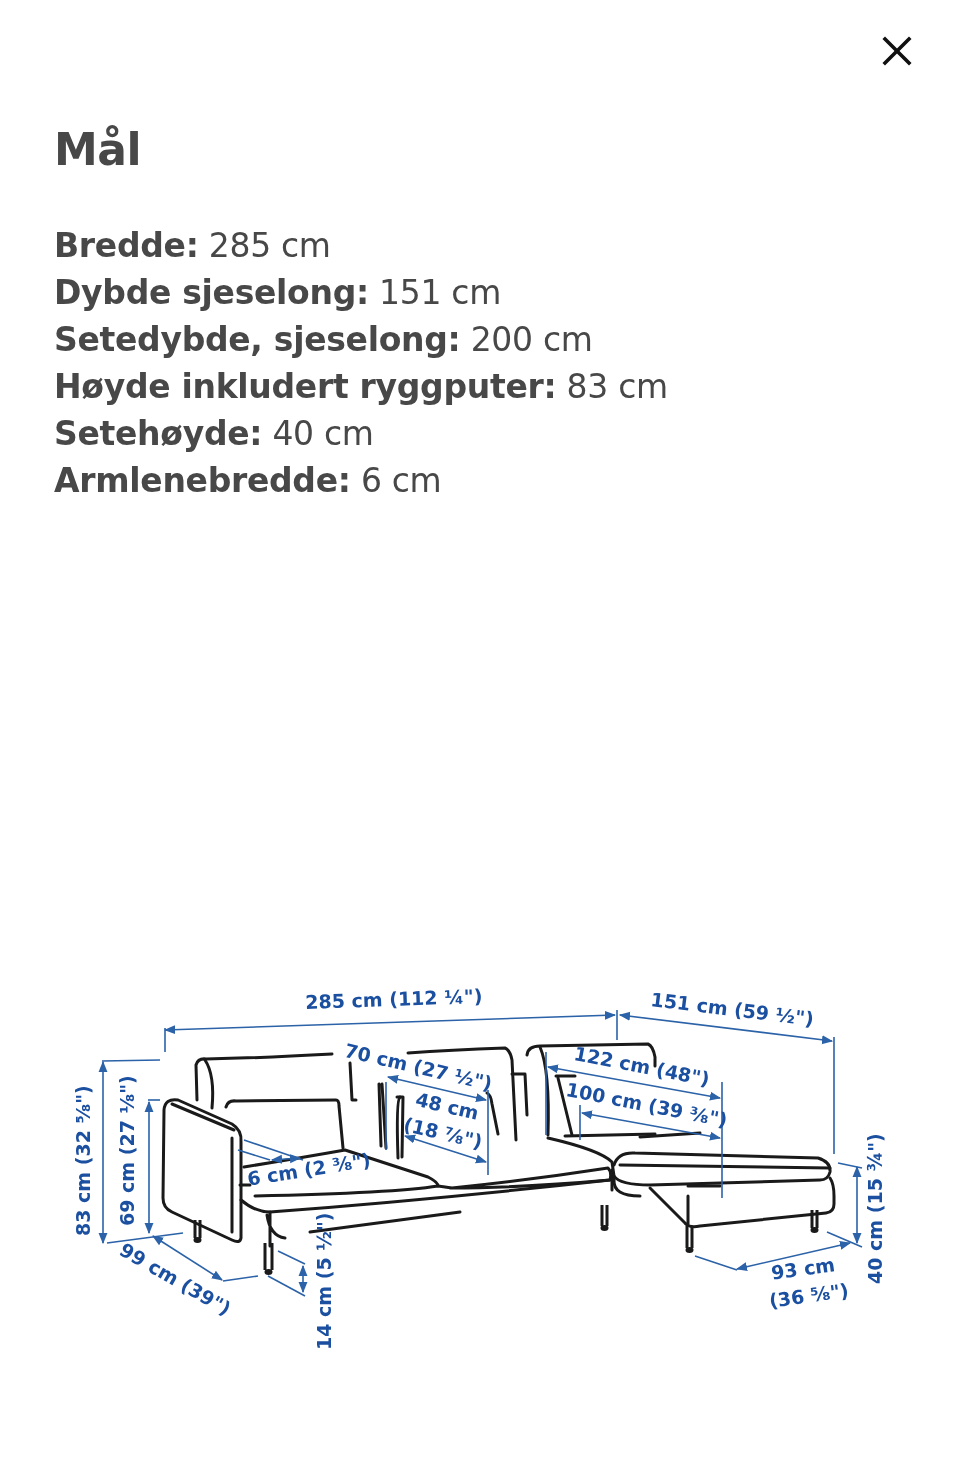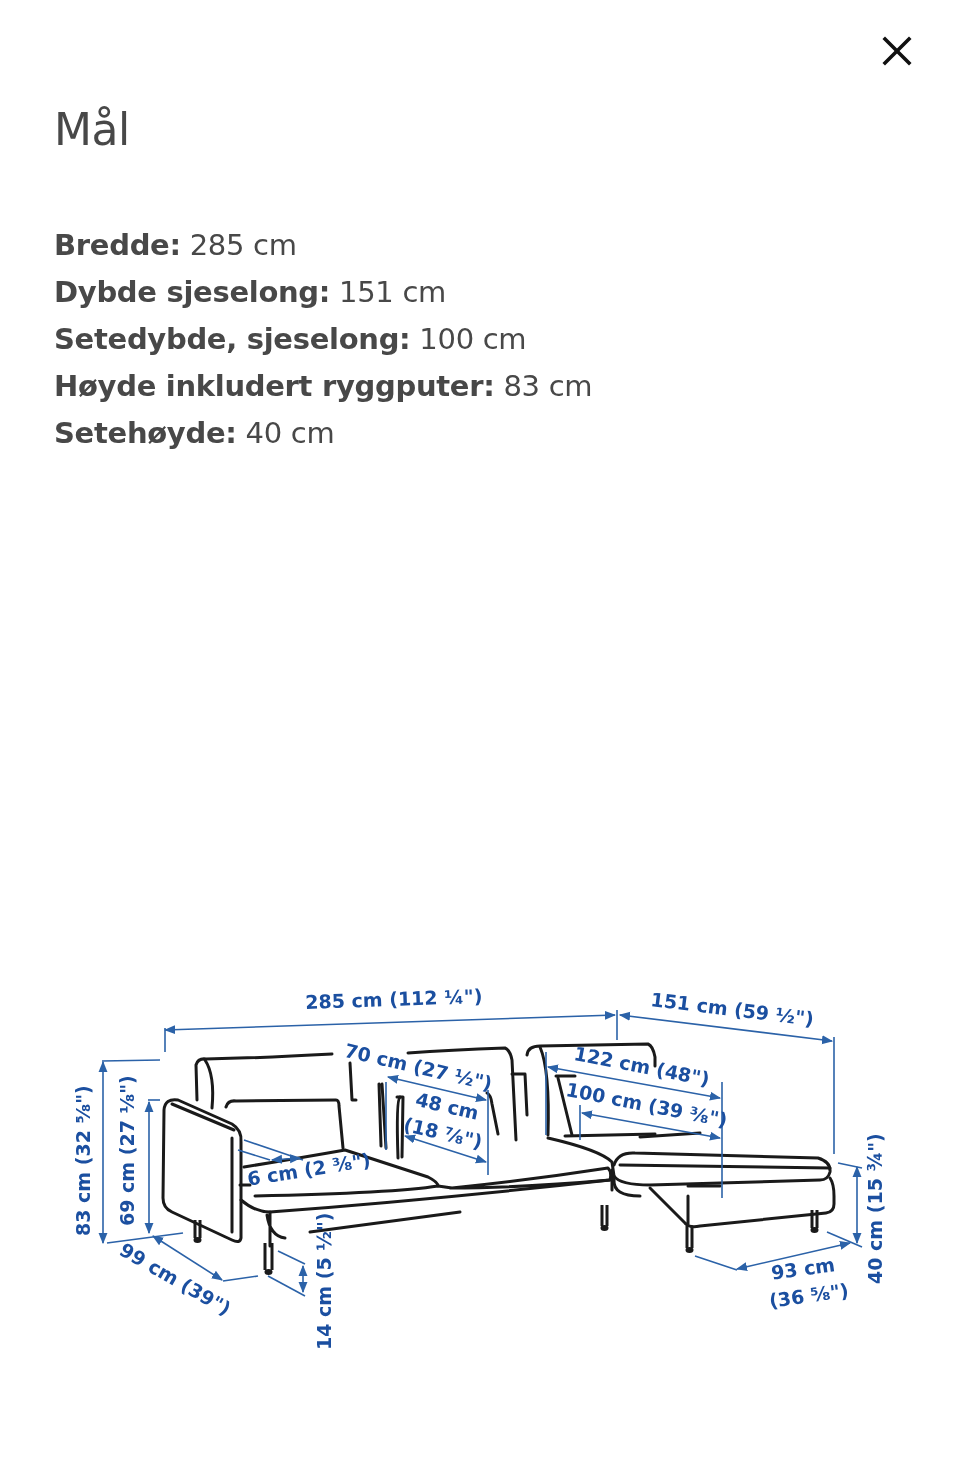--- a/index.html
+++ b/index.html
@@ -1,23 +1,23 @@
 <!DOCTYPE html>
 <html><head>
 <meta charset="utf-8">
 <style>
   html, body { margin: 0; padding: 0; background: #ffffff; }
   body { width: 960px; height: 1480px; position: relative; overflow: hidden;
          font-family: "DejaVu Sans", "Liberation Sans", sans-serif; color: #484848; }
   .close-btn { position: absolute; left: 872px; top: 28px; width: 50px; height: 46px;
                display: flex; align-items: center; justify-content: center; cursor: pointer; }
-  .page-title { position: absolute; left: 54px; top: 104px; margin: 0;
-                font-size: 44px; font-weight: normal; color: #484848; letter-spacing: -0.5px; }
+  .page-title { position: absolute; left: 54px; top: 124px; margin: 0;
+                font-size: 44px; font-weight: bold; color: #484848; letter-spacing: -0.5px; }
   .spec-list { position: absolute; left: 54px; top: 222px; margin: 0; padding: 0; list-style: none; }
-  .spec-row { font-size: 29px; line-height: 47.1px; white-space: nowrap; letter-spacing: -0.3px; }
+  .spec-row { font-size: 33px; line-height: 47.1px; white-space: nowrap; letter-spacing: -0.3px; }
   .spec-label { font-weight: bold; color: #484848; }
   .spec-value { font-weight: normal; color: #484848; }
   .diagram { position: absolute; left: 0; top: 960px; width: 960px; height: 420px; }
   .diagram svg { position: absolute; left: 0; top: 0; }
   .dim { position: absolute; color: #1b4fa0; font-weight: bold; font-size: 19px;
          white-space: nowrap; line-height: 1; transform-origin: left top; }
 </style>
 </head>
 <body>
 
@@ -26,23 +26,24 @@
     <line x1="3" y1="3" x2="27" y2="27" stroke="#111" stroke-width="3.6" stroke-linecap="square"></line>
     <line x1="27" y1="3" x2="3" y2="27" stroke="#111" stroke-width="3.6" stroke-linecap="square"></line>
   </svg>
 </div>
 
 <h1 class="page-title">Mål</h1>
 
 <ul class="spec-list">
   <li class="spec-row"><span class="spec-label">Bredde:</span> <span class="spec-value">285 cm</span></li>
   <li class="spec-row"><span class="spec-label">Dybde sjeselong:</span> <span class="spec-value">151 cm</span></li>
-  <li class="spec-row"><span class="spec-label">Setedybde, sjeselong:</span> <span class="spec-value">100 cm</span></li>
+  <li class="spec-row"><span class="spec-label">Setedybde, sjeselong:</span> <span class="spec-value">200 cm</span></li>
   <li class="spec-row"><span class="spec-label">Høyde inkludert ryggputer:</span> <span class="spec-value">83 cm</span></li>
   <li class="spec-row"><span class="spec-label">Setehøyde:</span> <span class="spec-value">40 cm</span></li>
+  <li class="spec-row"><span class="spec-label">Armlenebredde:</span> <span class="spec-value">6 cm</span></li>
 </ul>
 
 <div class="diagram">
   <svg width="960" height="420" viewBox="0 960 960 420">
     <defs>
       <marker id="arr" viewBox="0 0 10 10" refX="9" refY="5" markerWidth="7" markerHeight="7" orient="auto-start-reverse">
         <path d="M0,1 L10,5 L0,9 z" fill="#2b62a8"></path>
       </marker>
     </defs>
 

